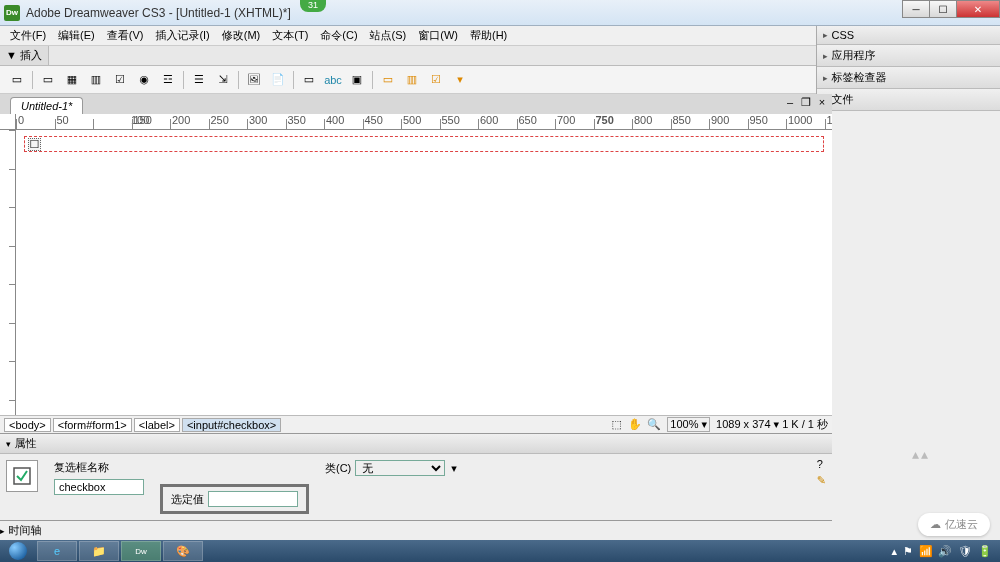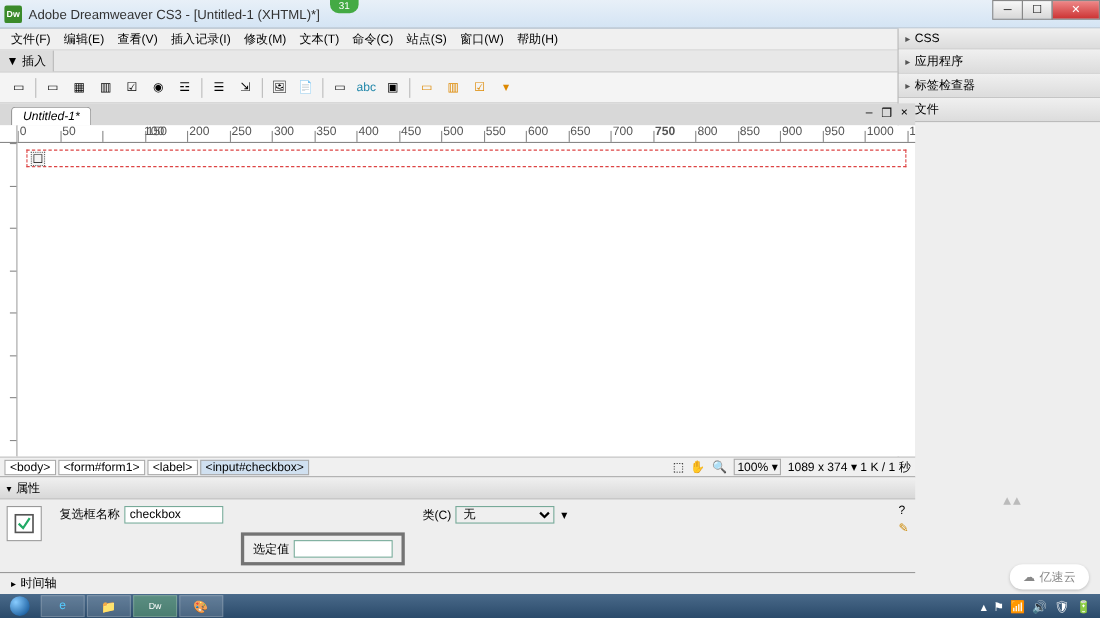--- a/index.html
+++ b/index.html
@@ -72,30 +72,30 @@
 .status-right { margin-left: auto; display: flex; align-items: center; gap: 6px; }
 .zoom-sel { border: 1px solid #aaa; padding: 0 2px; }
 
 
 .props { border-top: 1px solid #999; background: #eee; }
 .props-head { background: linear-gradient(#f0f0f0,#d8d8d8); padding: 2px 6px; display: flex; align-items: center; border-bottom: 1px solid #bbb; }
 .props-head::before { content: "▾"; font-size: 9px; margin-right: 4px; }
 .props-body { padding: 6px; display: flex; align-items: flex-start; gap: 16px; min-height: 50px; position: relative; }
 .prop-icon { width: 32px; height: 32px; border: 1px solid #999; background: #fff; display: flex; align-items: center; justify-content: center; }
 .prop-icon svg { width: 20px; height: 20px; }
-.prop-col { display: flex; flex-direction: row; gap: 4px; }
+.prop-col { display: flex; flex-direction: column; gap: 4px; }
 .prop-field { display: flex; align-items: center; gap: 4px; }
 .prop-input { border: 1px solid #7a9; background: #fff; padding: 1px 4px; width: 90px; height: 16px; }
 .highlight { border: 3px solid #737373; padding: 4px 8px; margin-top: 24px; }
 .prop-select { border: 1px solid #7a9; padding: 0 2px; width: 90px; height: 16px; }
 .help-icons { position: absolute; right: 6px; top: 4px; display: flex; flex-direction: column; gap: 4px; font-size: 12px; }
 
 
 .timeline { border-top: 1px solid #999; background: #eee; }
-.timeline-head { padding: 2px 10px; display: flex; align-items: center; }
+.timeline-head { padding: 2px 0; display: flex; align-items: center; }
 .timeline-head::before { content: "▸"; font-size: 9px; margin-right: 4px; }
 
 
 .taskbar { position: absolute; left: 0; right: 0; bottom: 0; height: 22px; background: linear-gradient(#4a6a8a, #2a4a6a); display: flex; align-items: center; }
 .start-btn { width: 36px; height: 22px; display: flex; align-items: center; justify-content: center; }
 .start-orb { width: 18px; height: 18px; border-radius: 50%; background: radial-gradient(circle at 30% 30%, #8cf, #048); }
 .task-item { width: 40px; height: 20px; margin: 0 1px; background: rgba(255,255,255,0.15); border: 1px solid rgba(255,255,255,0.2); display: flex; align-items: center; justify-content: center; }
 .tray { margin-left: auto; display: flex; align-items: center; gap: 6px; padding-right: 8px; color: #fff; font-size: 9px; }
 
 

